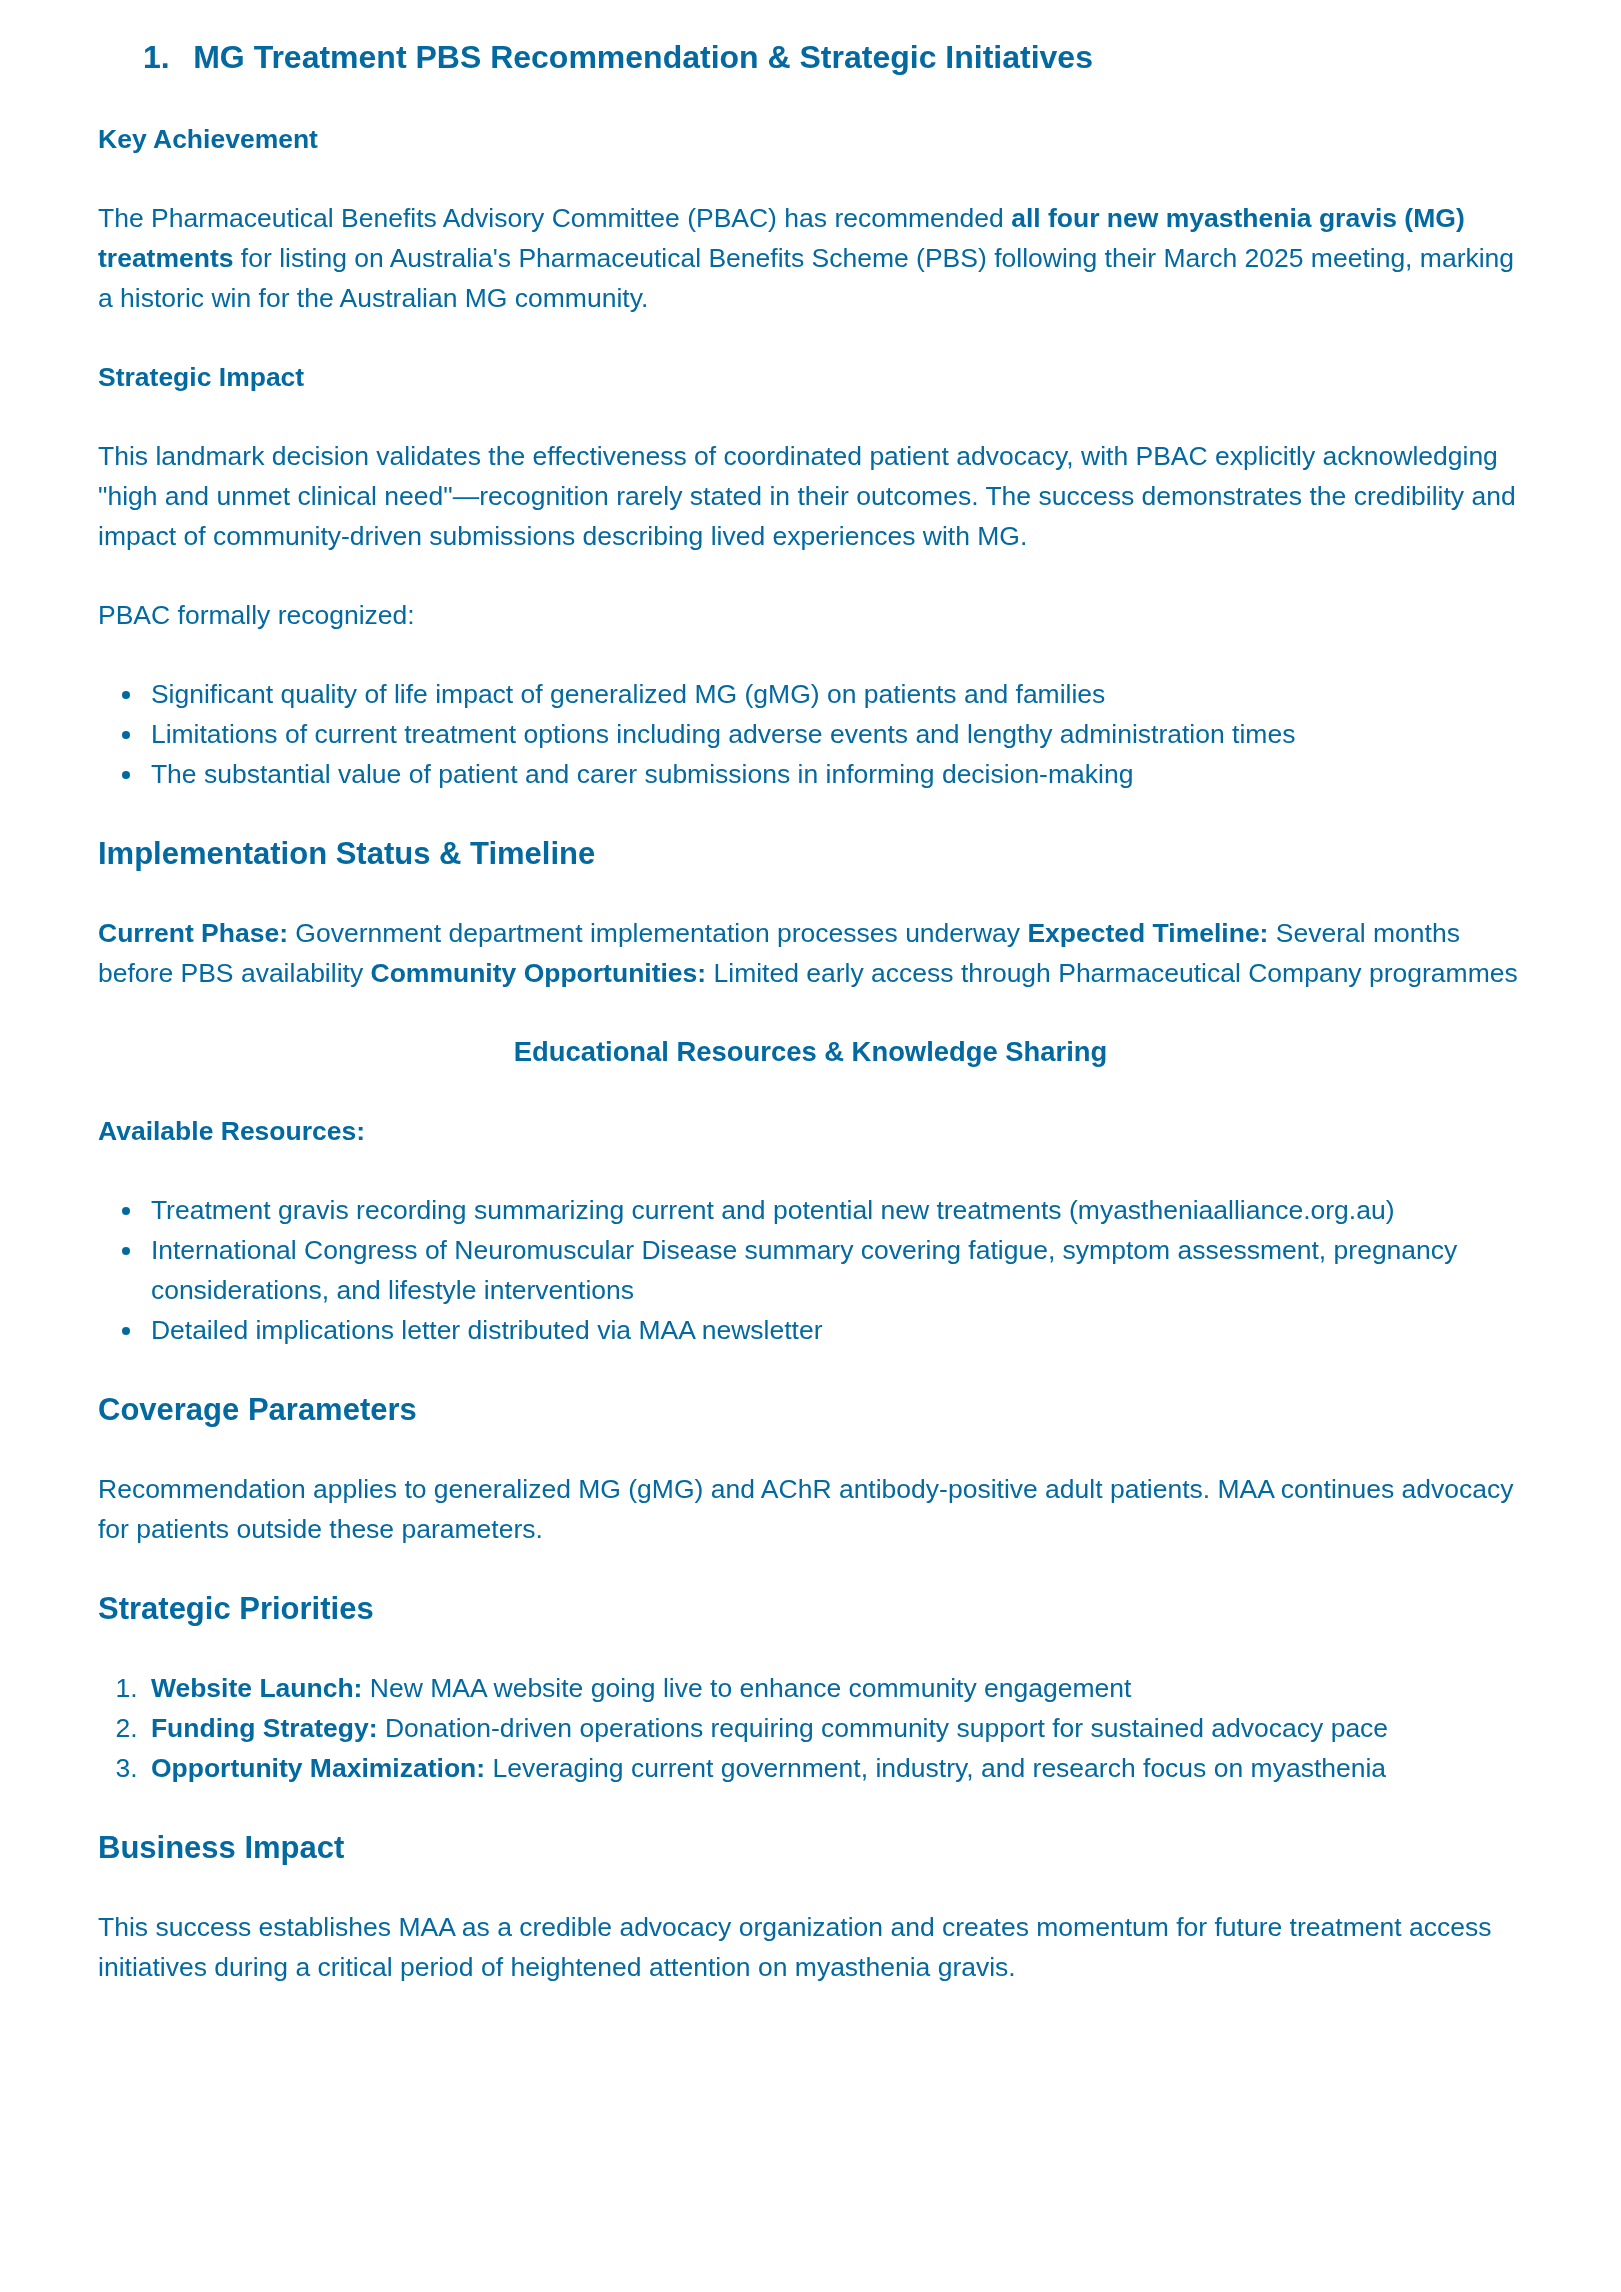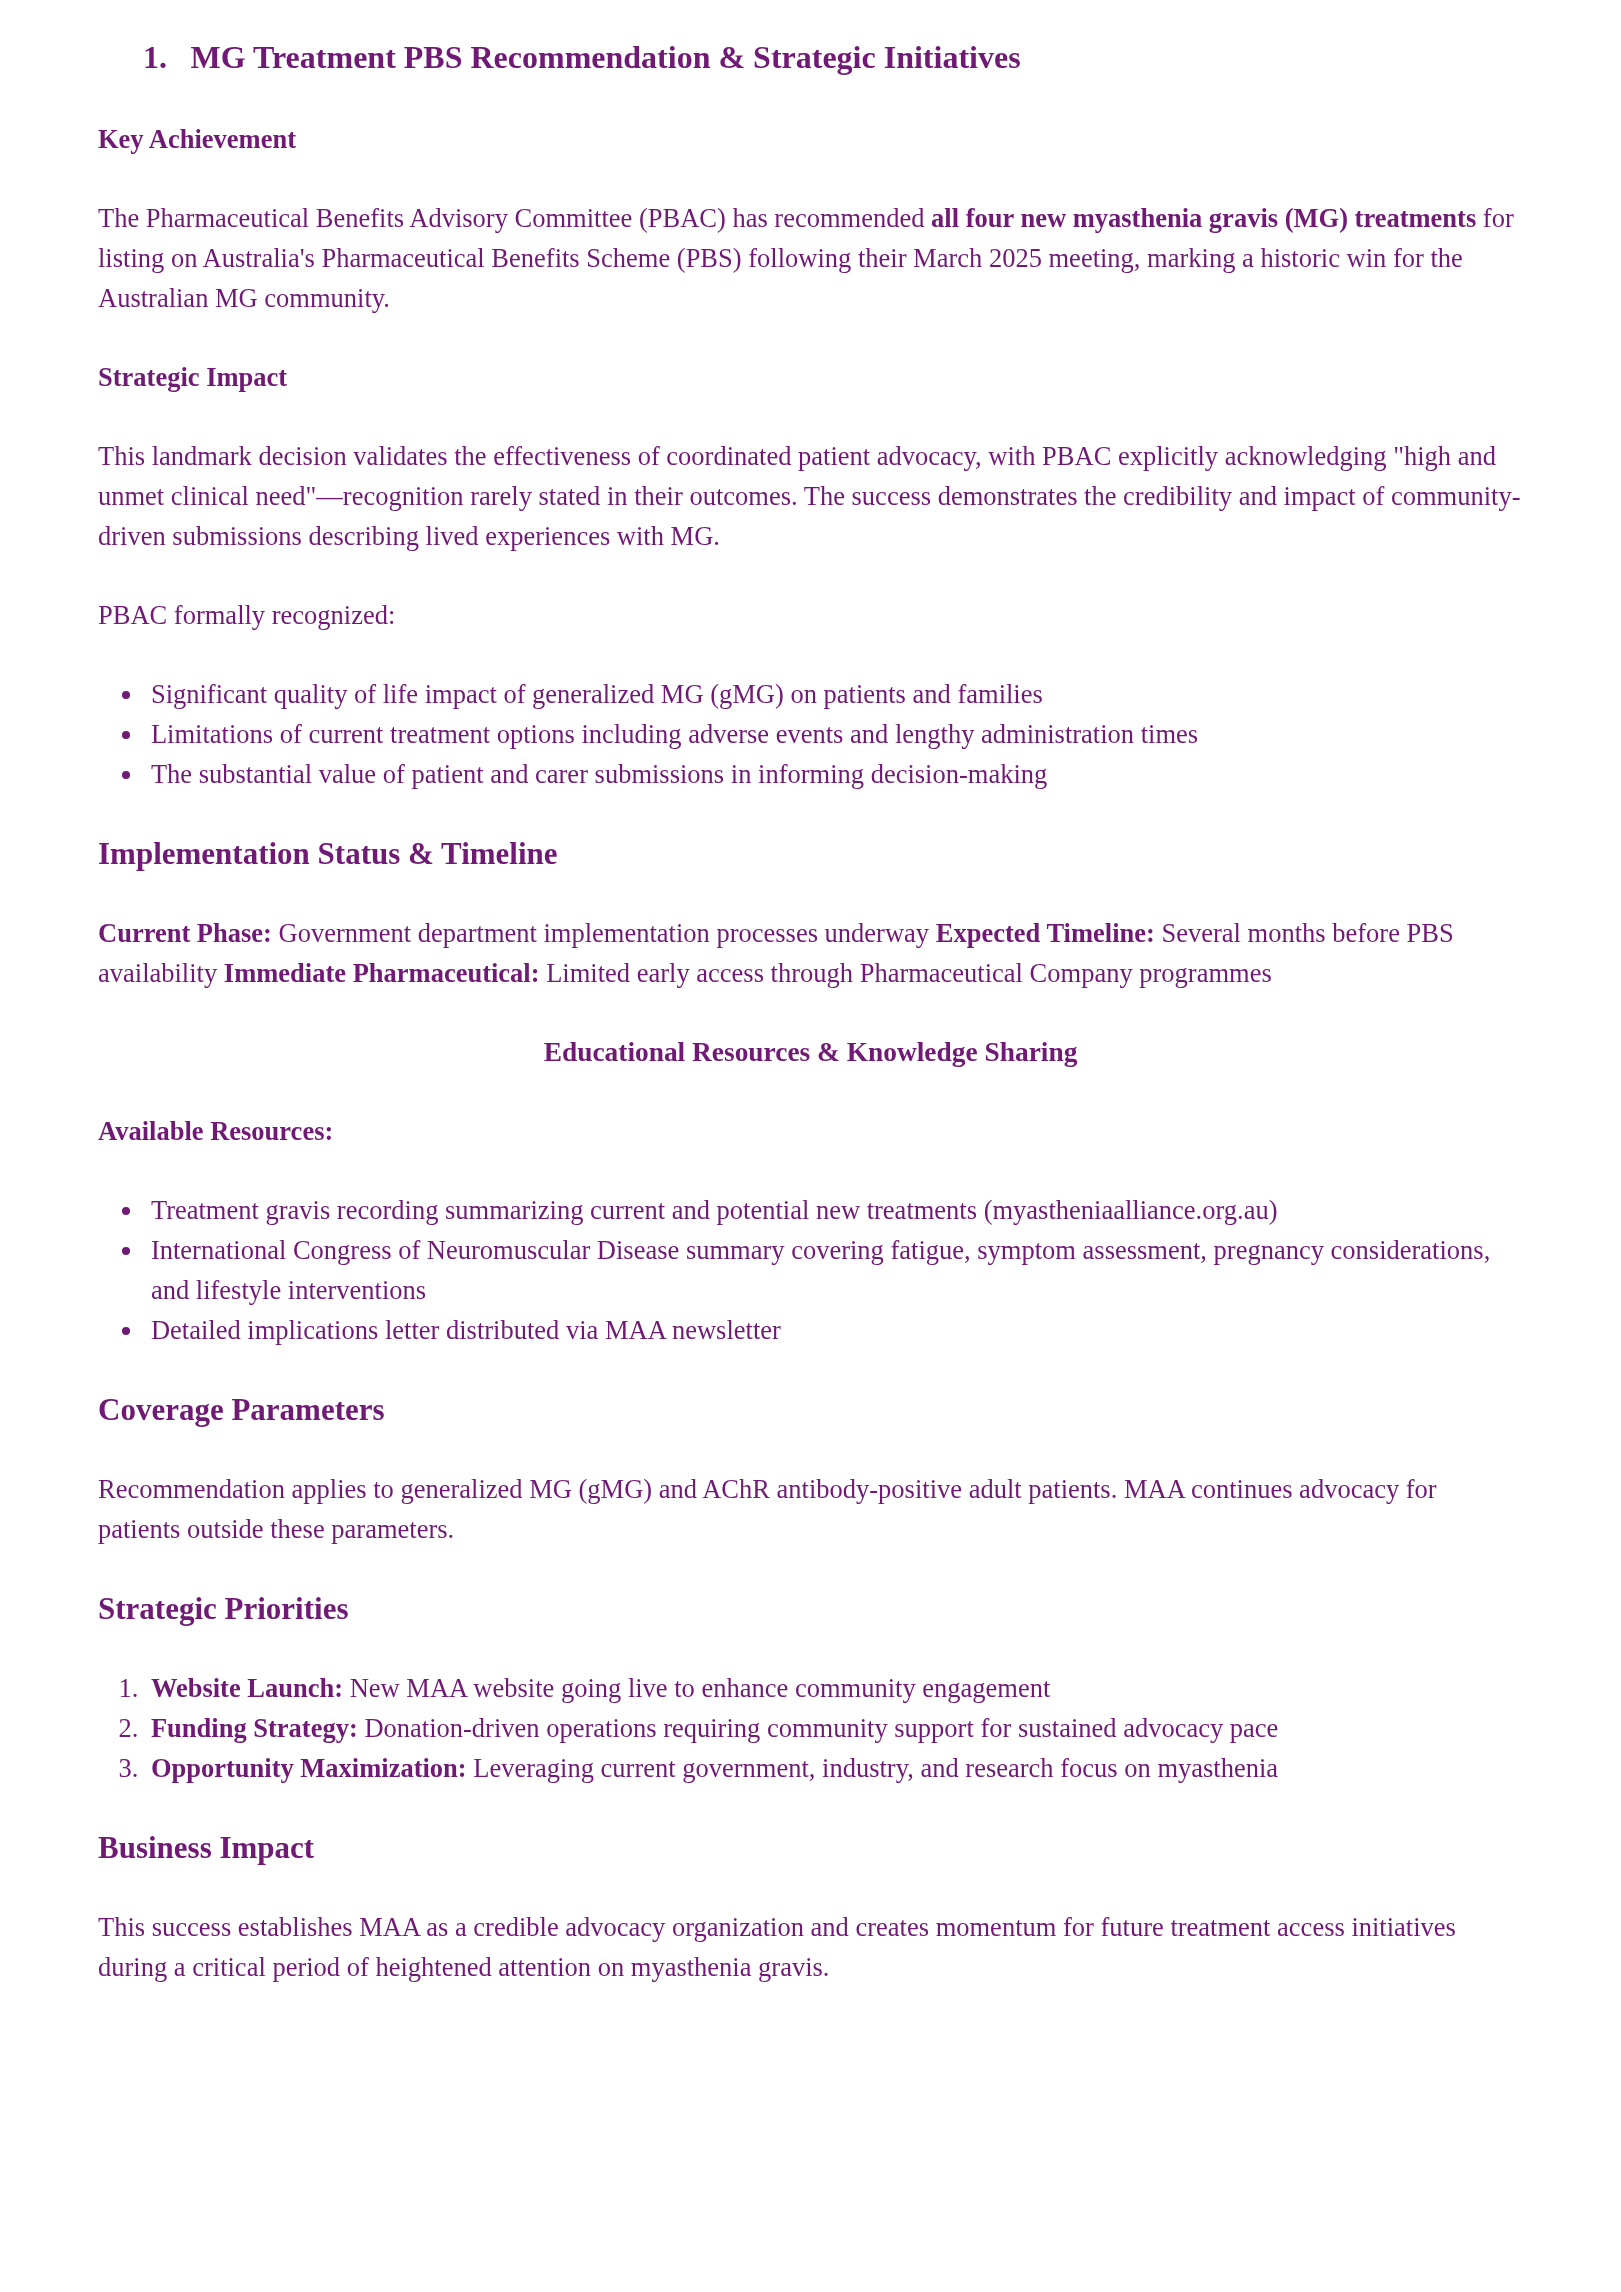--- a/index.html
+++ b/index.html
@@ -6,22 +6,22 @@
     margin: 0;
     padding: 0;
     background: #ffffff;
   }
   .page {
     width: 1621px;
     min-height: 2293px;
     box-sizing: border-box;
     padding: 31px 98px 59px 98px;
     background: #ffffff;
-    color: #701a75;
-    font-family: Liberation Serif, serif;
+    color: #0369a1;
+    font-family: Liberation Sans, sans-serif;
     font-size: 26.5px;
     line-height: 40px;
   }
   .doc-title {
     font-size: 32px;
     line-height: 41px;
     font-weight: bold;
     margin: 5.9px 0 41px 45px;
   }
   .title-number {
@@ -76,21 +76,21 @@
   <p>PBAC formally recognized:</p>
 
   <ul>
       <li><span>Significant quality of life impact of generalized MG (gMG) on patients and families</span></li>
       <li><span>Limitations of current treatment options including adverse events and lengthy administration times</span></li>
       <li><span>The substantial value of patient and carer submissions in informing decision-making</span></li>
     </ul>
 
   <h2 class="section-heading">Implementation Status &amp; Timeline</h2>
 
-  <p><span class="bold">Current Phase:</span><span> Government department implementation processes underway </span><span class="bold">Expected Timeline:</span><span> Several months before PBS availability </span><span class="bold">Immediate Pharmaceutical:</span><span> Limited early access through Pharmaceutical Company programmes</span></p>
+  <p><span class="bold">Current Phase:</span><span> Government department implementation processes underway </span><span class="bold">Expected Timeline:</span><span> Several months before PBS availability </span><span class="bold">Community Opportunities:</span><span> Limited early access through Pharmaceutical Company programmes</span></p>
 
   <h3 class="sub-heading large">Educational Resources &amp; Knowledge Sharing</h3>
 
   <h3 class="sub-heading">Available Resources:</h3>
 
   <ul>
       <li><span>Treatment gravis recording summarizing current and potential new treatments (myastheniaalliance.org.au)</span></li>
       <li><span>International Congress of Neuromuscular Disease summary covering fatigue, symptom assessment, pregnancy considerations, and lifestyle interventions</span></li>
       <li><span>Detailed implications letter distributed via MAA newsletter</span></li>
     </ul>

